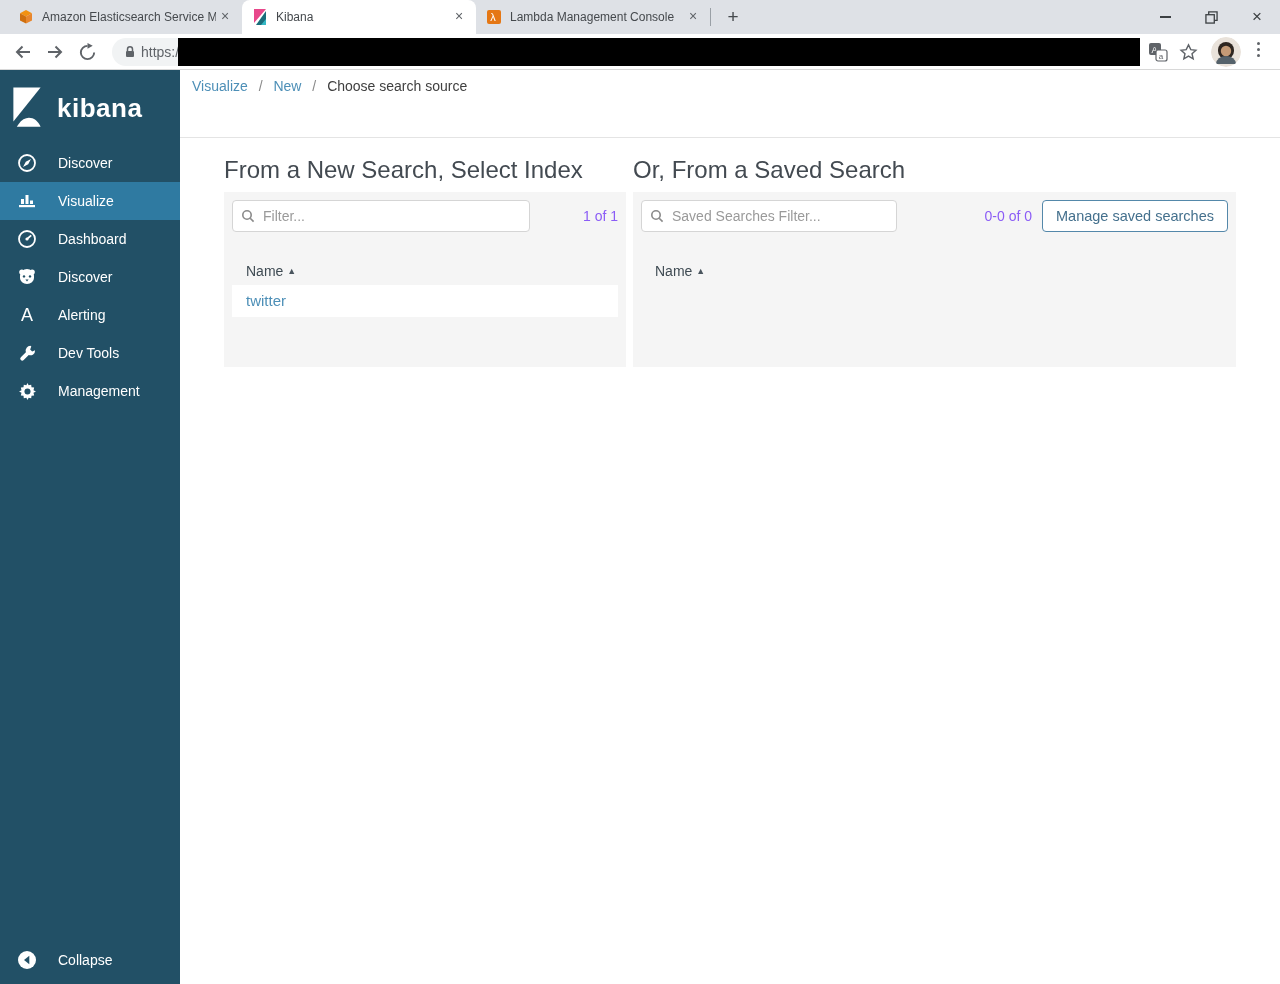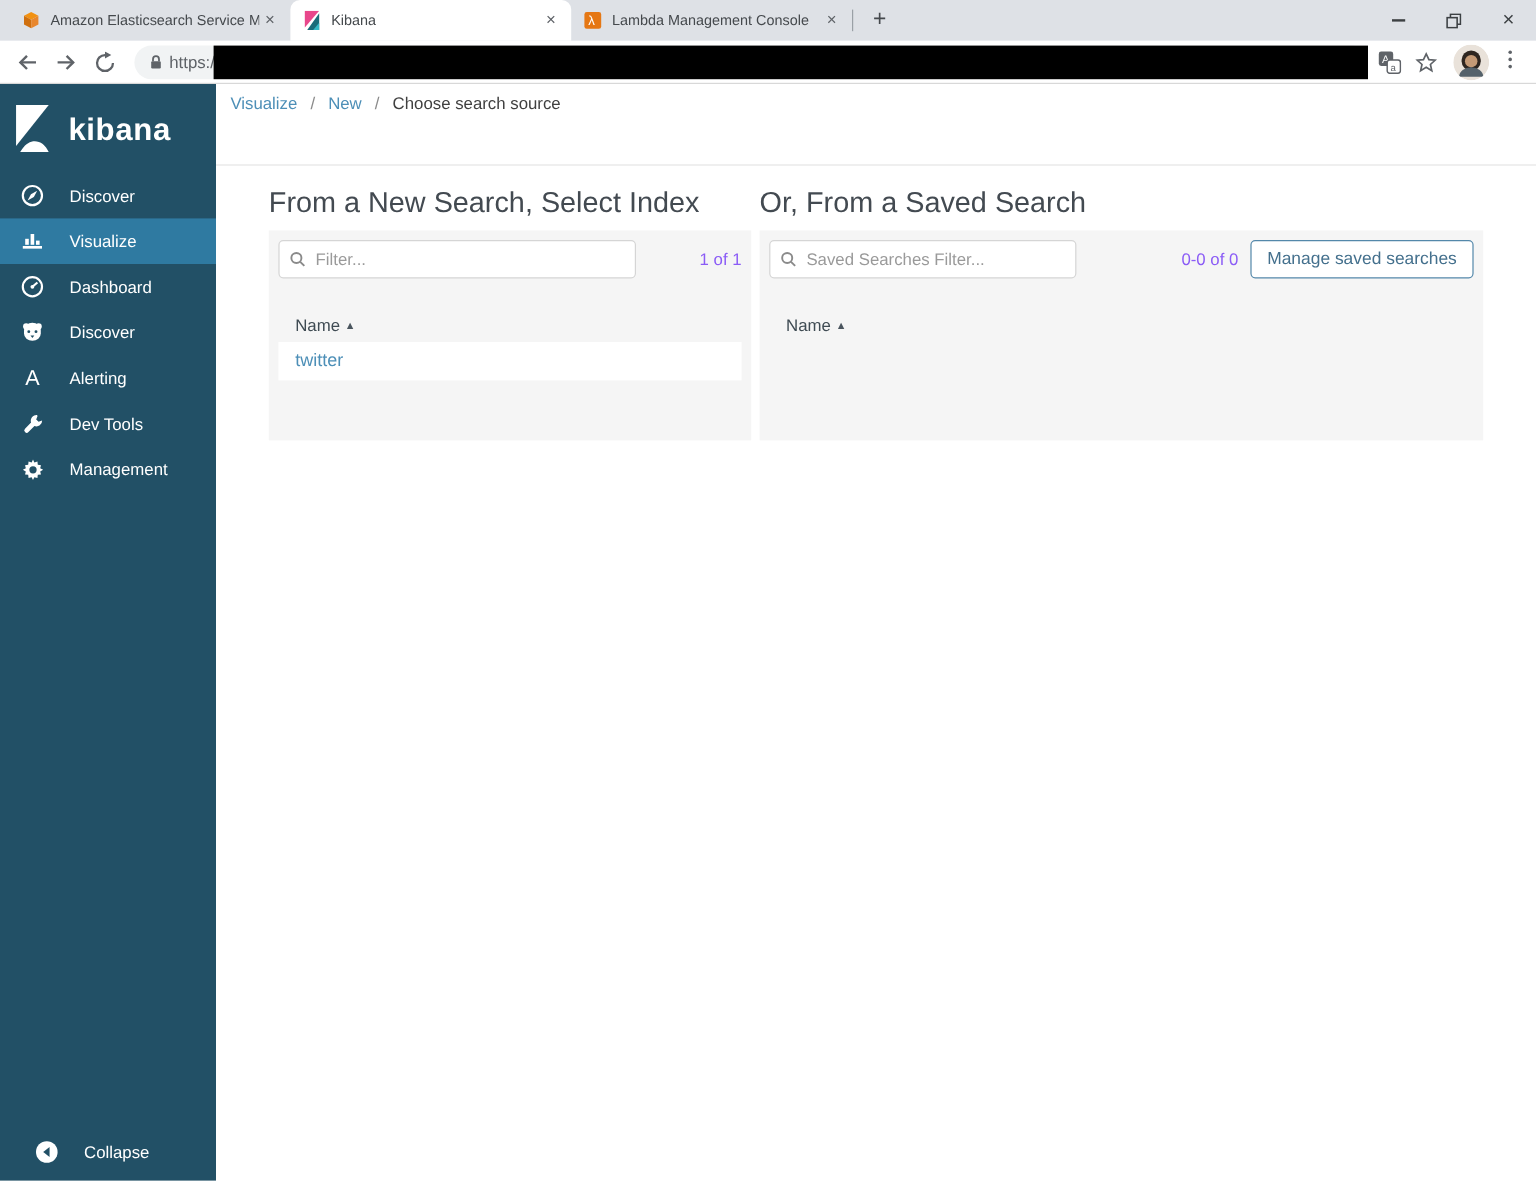--- a/index.html
+++ b/index.html
@@ -39,21 +39,21 @@
   
   .sidebar { width:180px; background:#225066; position:relative; flex:0 0 180px; }
   .logo-row { display:flex; align-items:center; padding:14px 0 0 10px; height:62px; }
   .logo-text { color:#fff; font-size:26px; font-weight:bold; margin-left:13px; letter-spacing:0.5px; }
   .side-nav { margin-top:12px; }
   .side-item { height:38px; display:flex; align-items:center; padding-left:17px; cursor:pointer; }
   .side-item.active { background:#2f7aa1; }
   .side-item .s-icon { width:20px; height:20px; display:flex; align-items:center; justify-content:center; flex:0 0 20px; }
   .side-item .s-label { color:#fff; font-size:14px; margin-left:21px; }
   .icon-a { color:#fff; font-size:18px; font-weight:400; line-height:20px; }
-  .collapse-item { position:absolute; bottom:5px; left:12px; width:180px; }
+  .collapse-item { position:absolute; bottom:5px; left:0; width:180px; }
 
   
   .main { flex:1; background:#fff; }
   .breadcrumb-bar { height:68px; border-bottom:1px solid #e4e4e4; padding:8px 12px; font-size:14px; }
   .crumb-link { color:#4d8fb7; text-decoration:none; cursor:pointer; }
   .crumb-sep { color:#8a8a8a; margin:0 7px; }
   .crumb-current { color:#404040; }
 
   .content { padding:18px 44px 0 44px; display:flex; gap:7px; }
   .panel-col.left { width:402px; flex:0 0 402px; }

